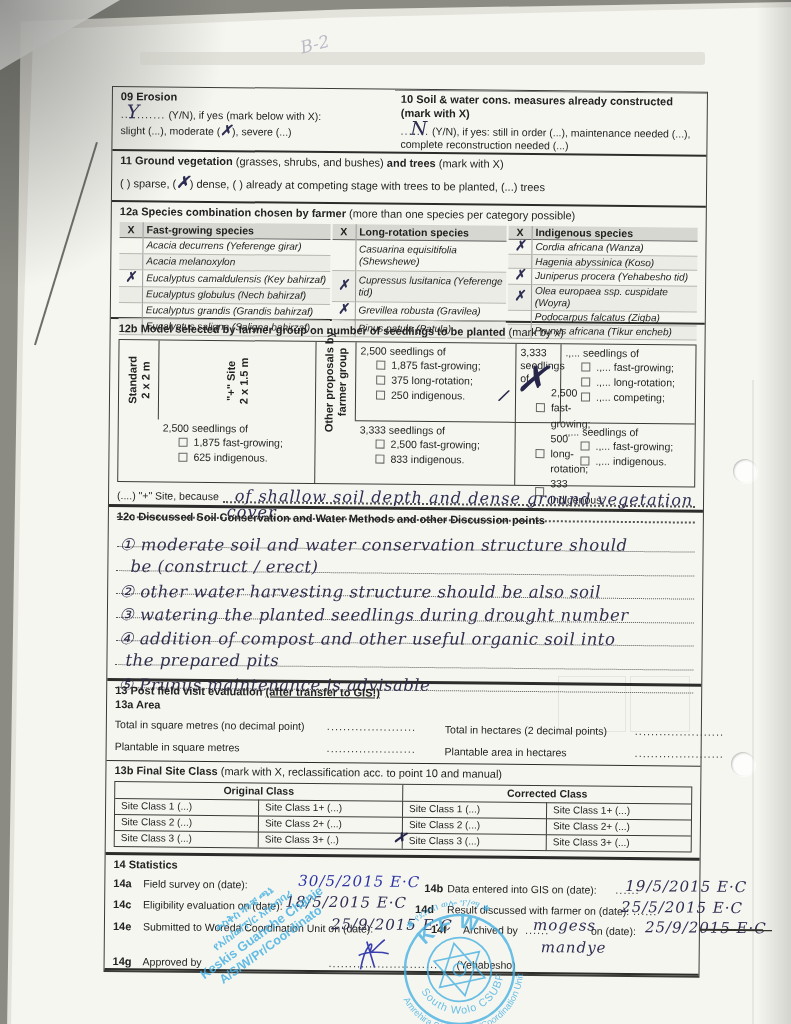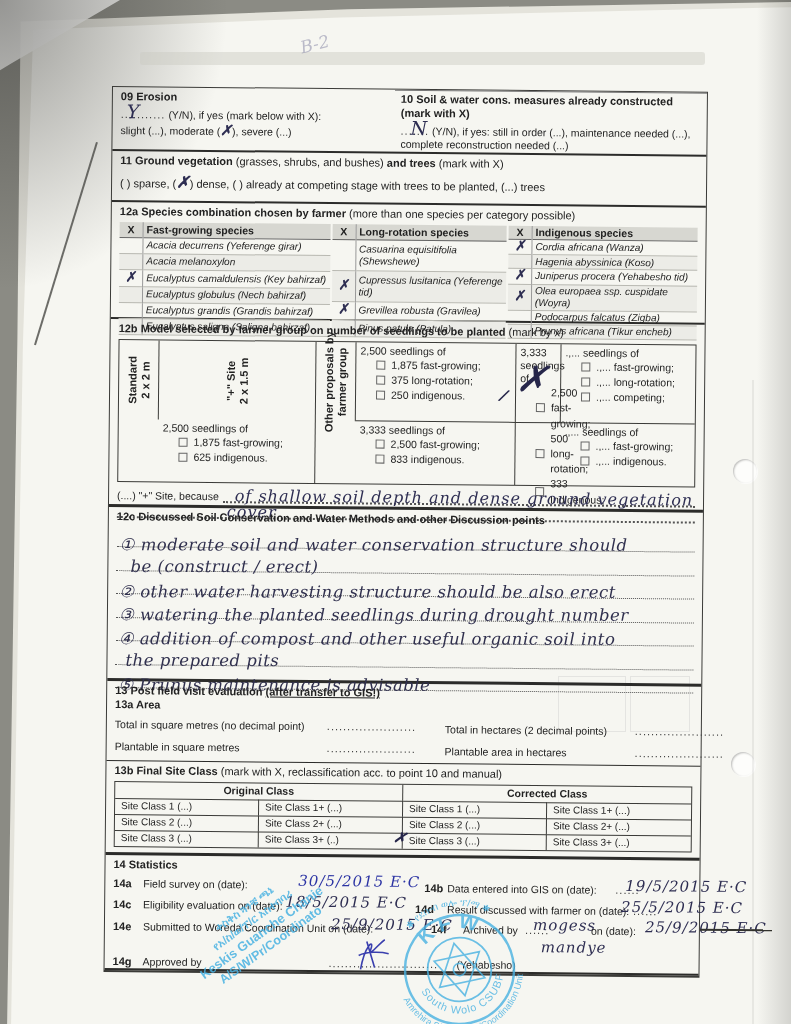--- a/index.html
+++ b/index.html
@@ -364,21 +364,21 @@
 
     <div class="sec thick" style="height:164px;">
       <div class="t">12c Discussed Soil Conservation and Water Methods and other Discussion points</div>
       <div class="dline">
           <span class="hw">① moderate soil and water conservation structure should</span>
         </div>
       <div class="dline">
           <span class="hw" style="left:14px;">be  (construct  / erect)</span>
         </div>
       <div class="dline">
-          <span class="hw">② other water harvesting structure should be also erect</span>
+          <span class="hw">② other water harvesting structure should be also soil</span>
         </div>
       <div class="dline">
           <span class="hw">③ watering the planted seedlings during drought number</span>
         </div>
       <div class="dline">
           <span class="hw">④ addition of compost and other useful organic soil into</span>
         </div>
       <div class="dline">
           <span class="hw" style="left:10px;">the prepared pits</span>
         </div>

